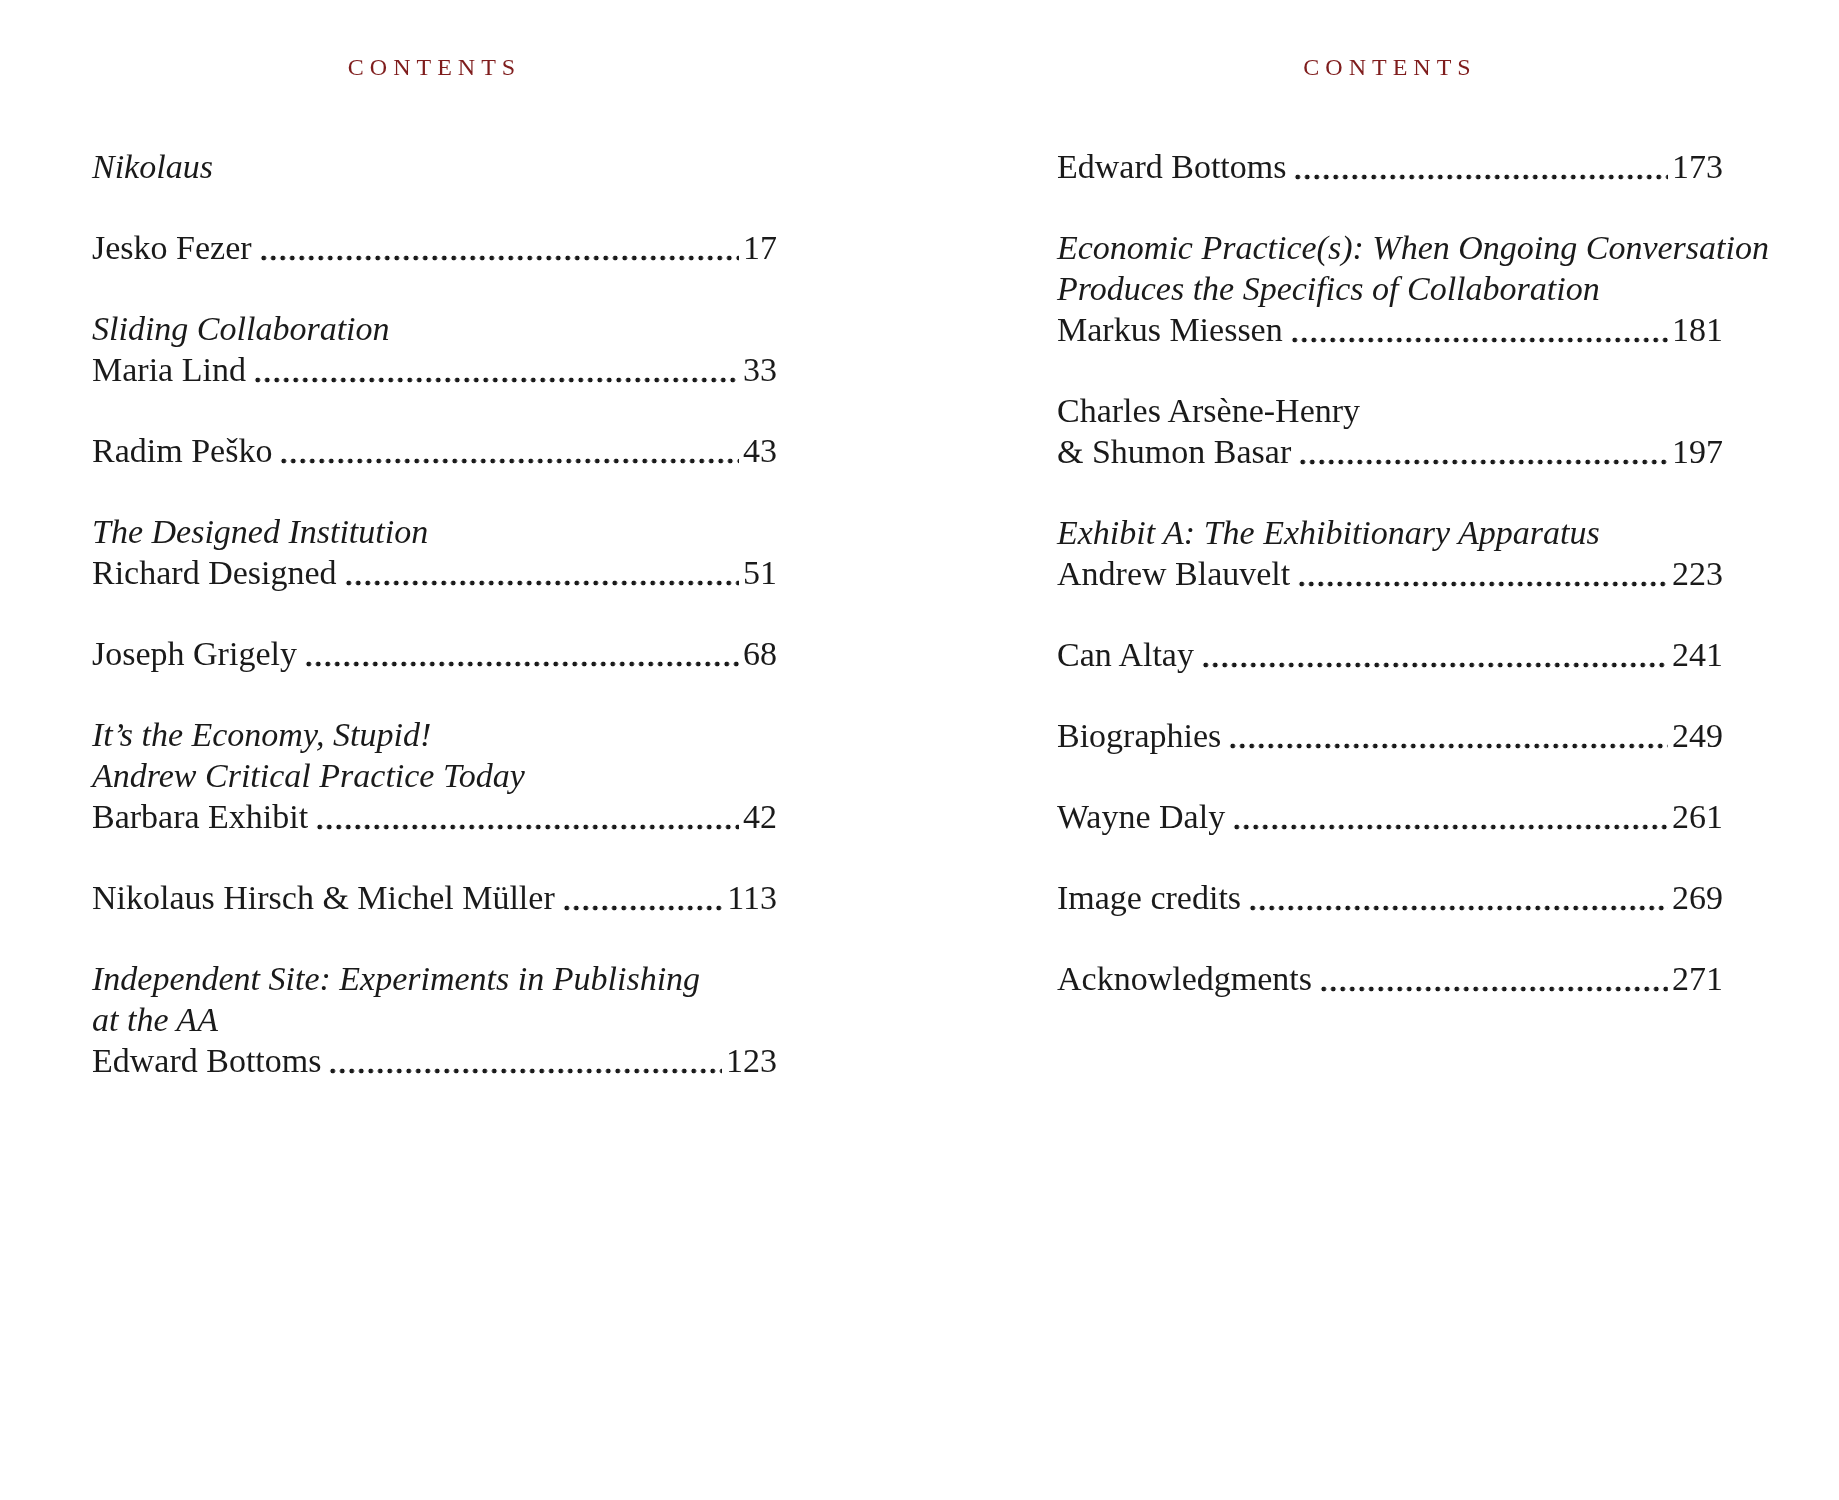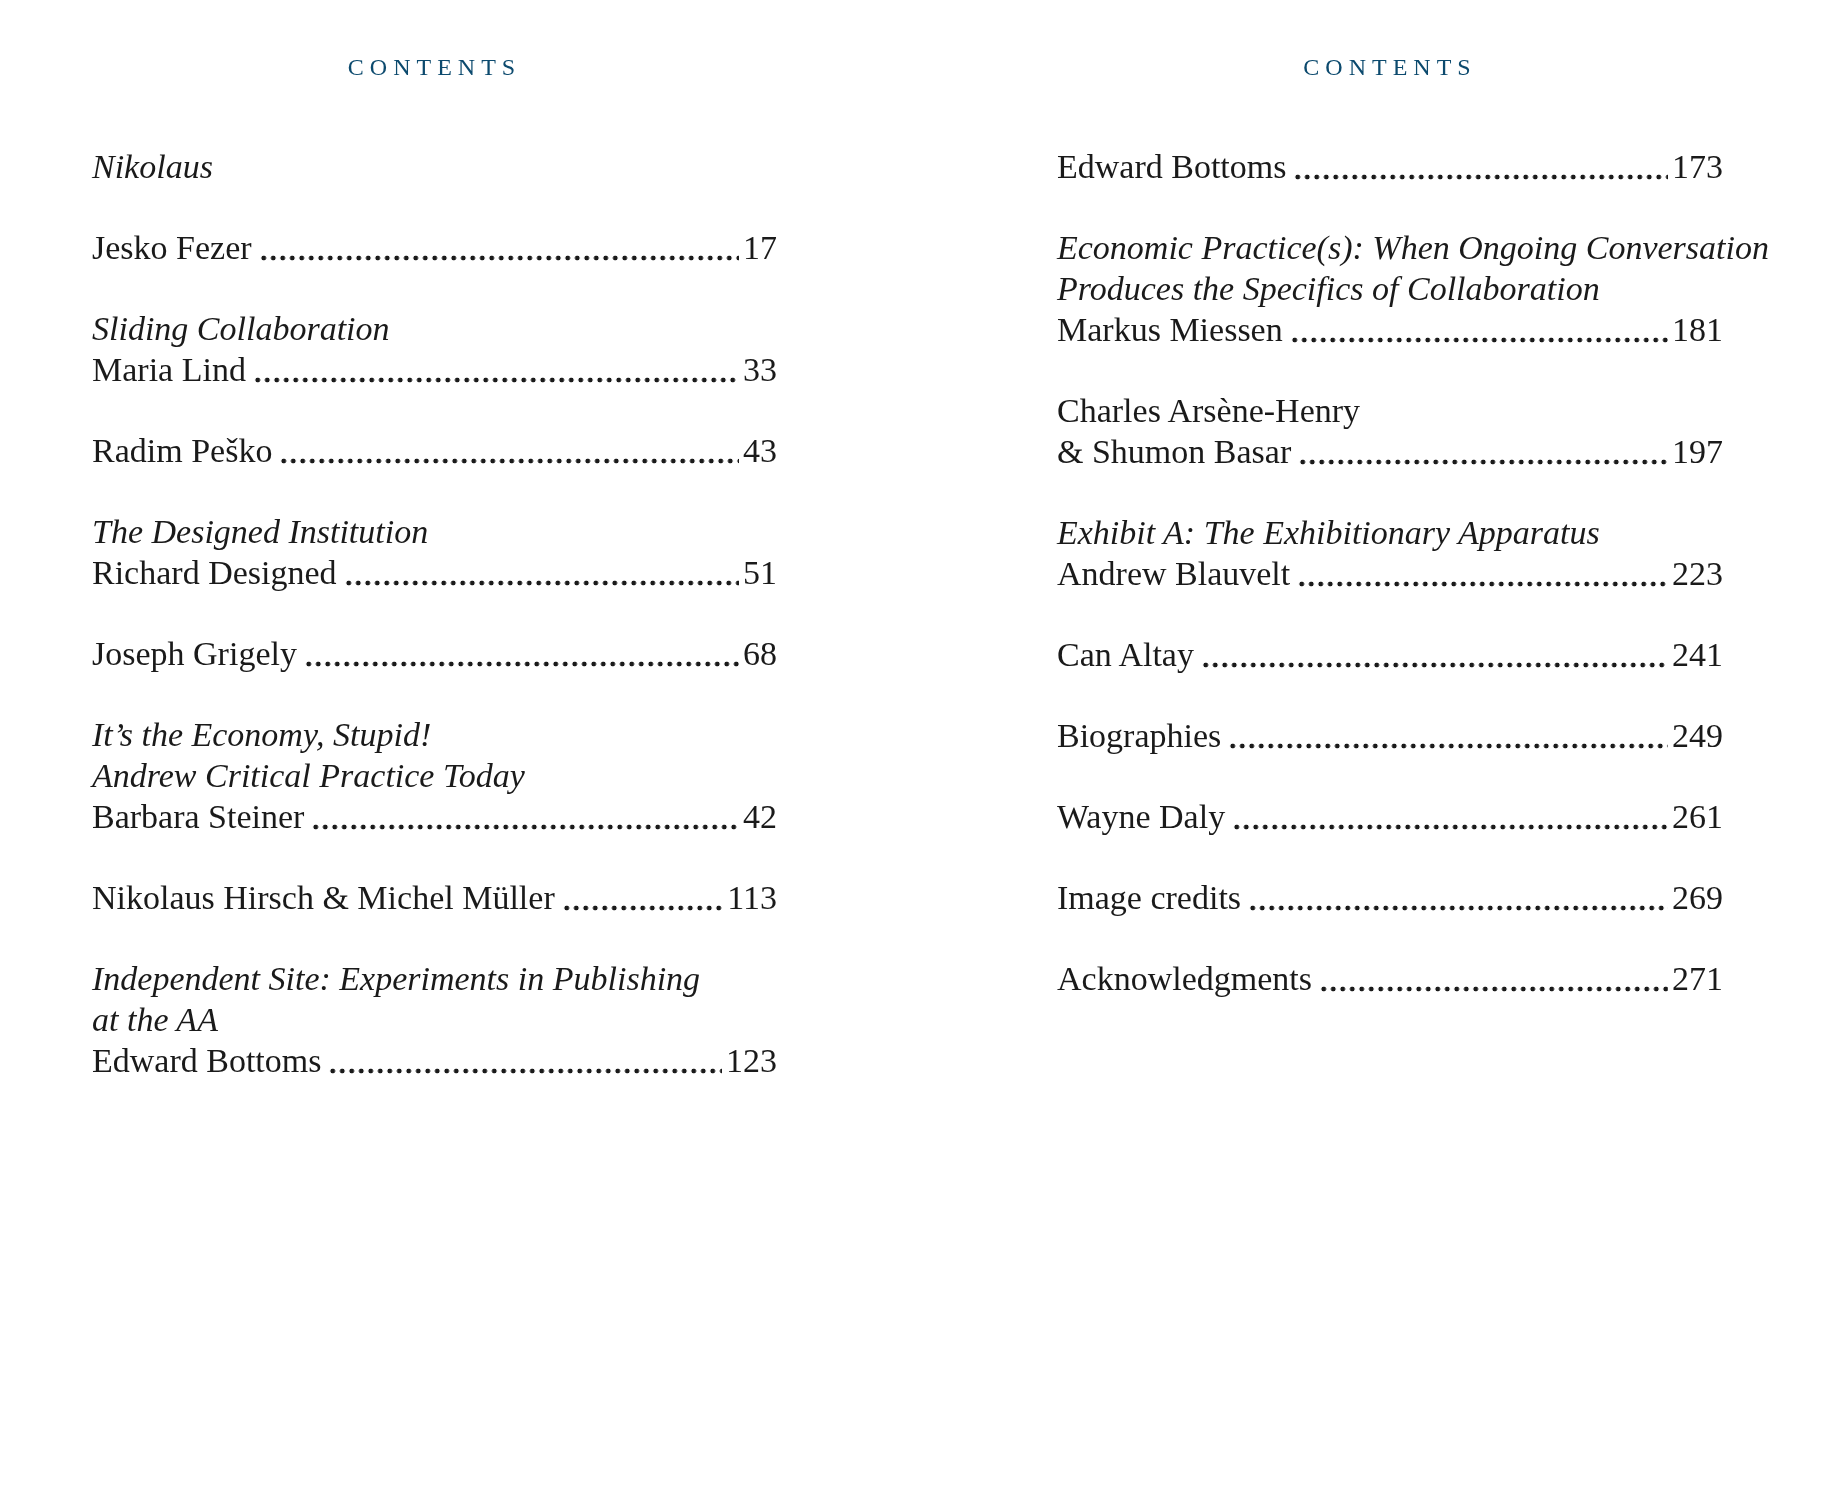--- a/index.html
+++ b/index.html
@@ -24,21 +24,21 @@
   .page-right { left: 1057px; width: 666px; }
 
   .contents-header {
     position: absolute;
     top: 54px;
     left: 0;
     right: 0;
     text-align: center;
     font-size: 24px;
     letter-spacing: 6px;
-    color: #0c4a6e;
+    color: #7f1d1d;
     text-transform: uppercase;
     white-space: nowrap;
   }
   .entries {
     position: absolute;
     top: 146px;
     left: 0;
     right: 0;
   }
   .entry { margin-bottom: 40px; }
@@ -111,21 +111,21 @@
         <div class="line leader-line">
           <span class="leader-label">Joseph Grigely</span>
           <span class="dots"></span>
           <span class="page-num">68</span>
         </div>
       </div>
       <div class="entry">
         <div class="line italic">It’s the Economy, Stupid!</div>
         <div class="line italic">Andrew Critical Practice Today</div>
         <div class="line leader-line">
-          <span class="leader-label">Barbara Steiner</span>
+          <span class="leader-label">Barbara Exhibit</span>
           <span class="dots"></span>
           <span class="page-num">42</span>
         </div>
       </div>
       <div class="entry">
         <div class="line leader-line">
           <span class="leader-label">Nikolaus Hirsch &amp; Michel Müller</span>
           <span class="dots"></span>
           <span class="page-num">113</span>
         </div>

